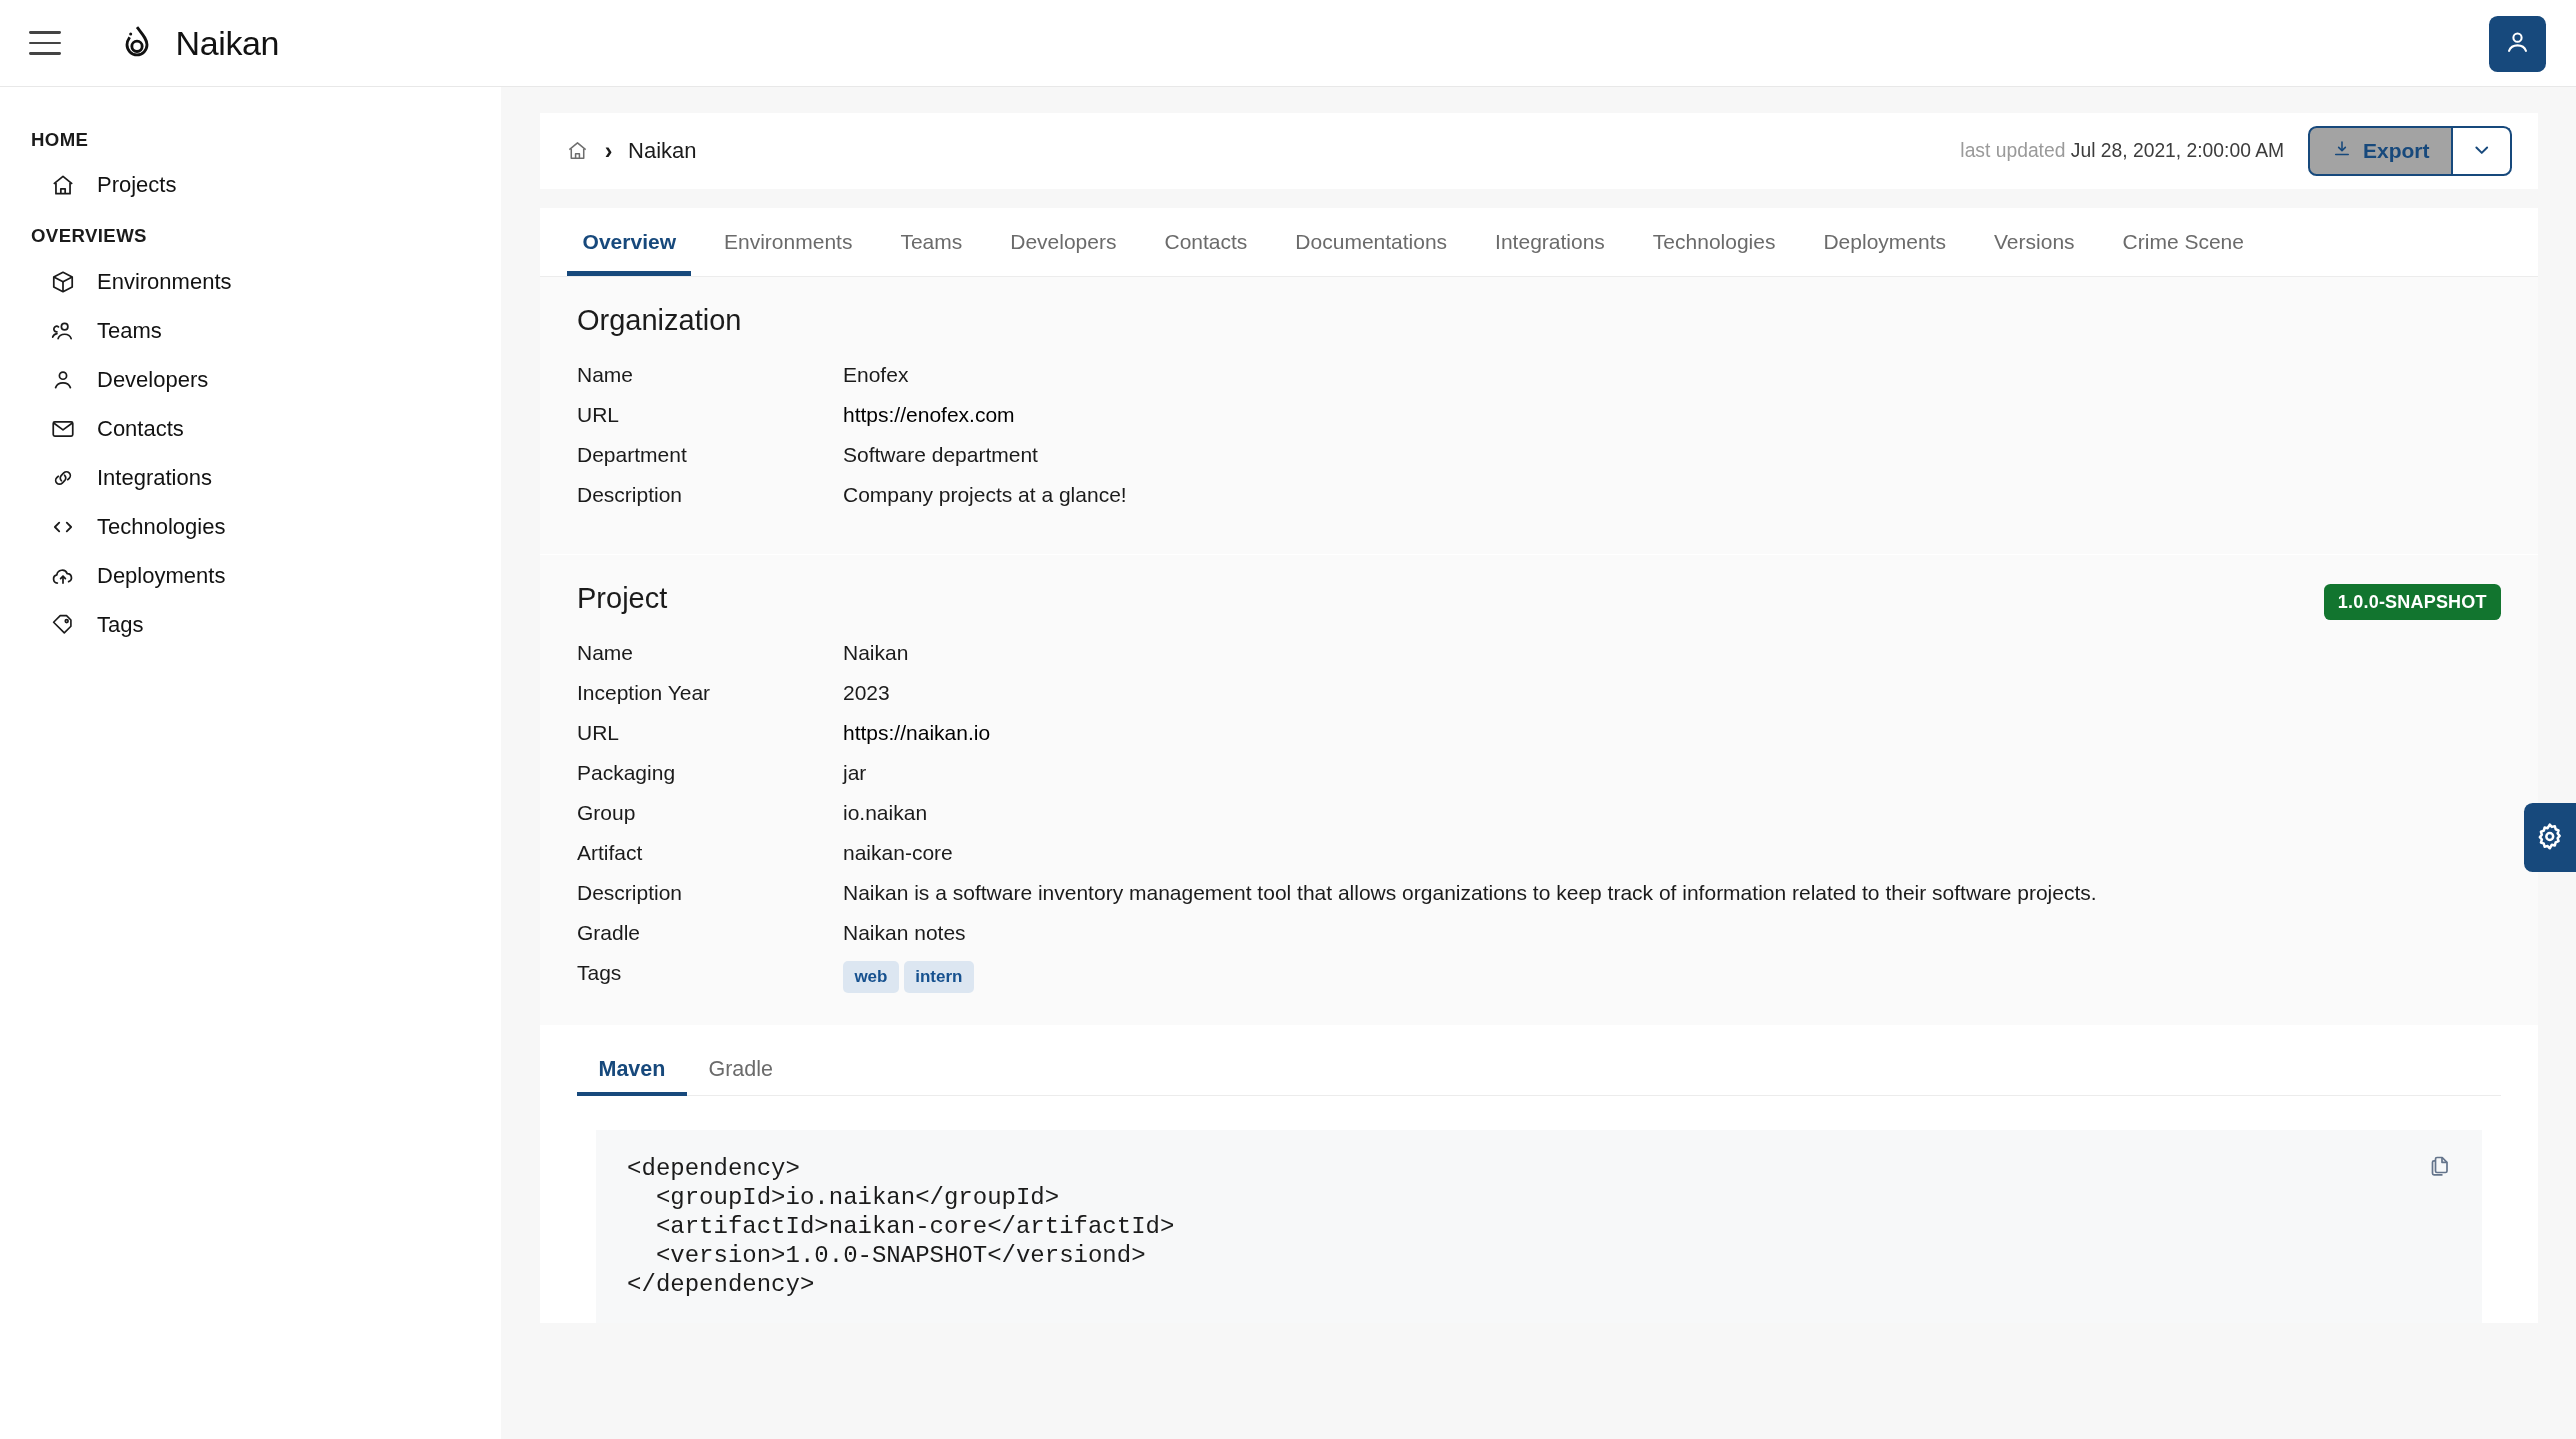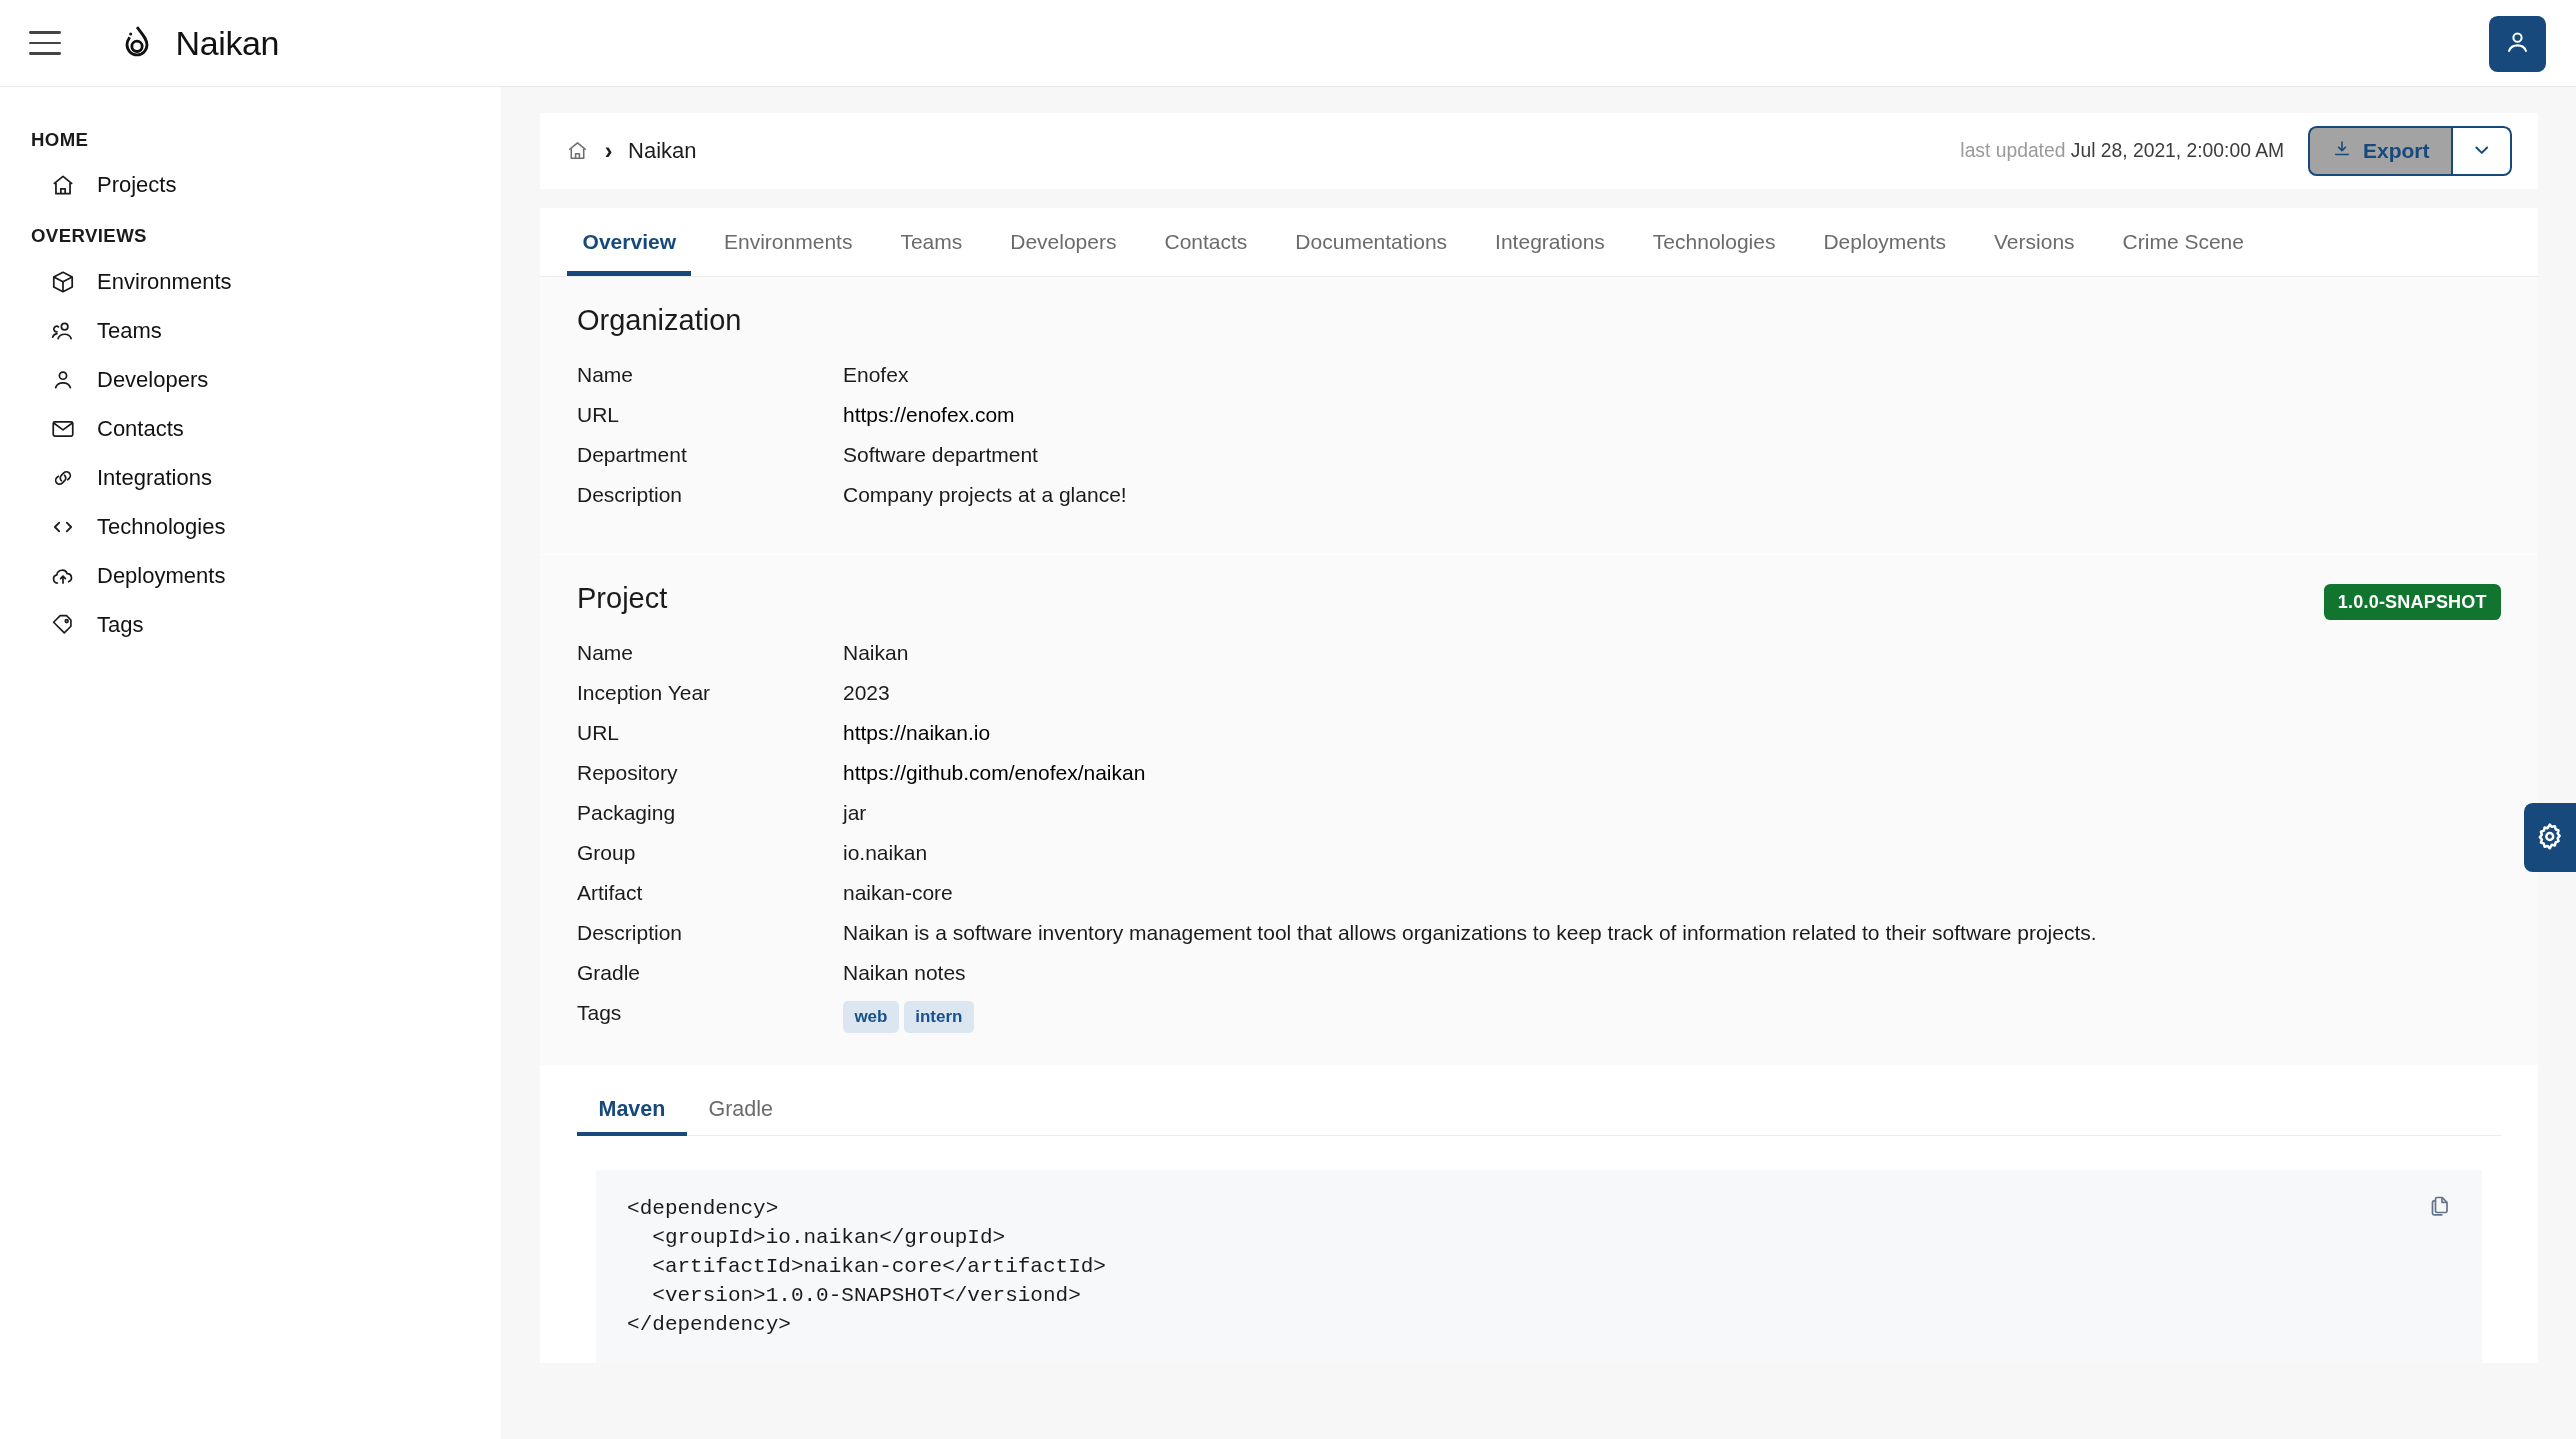--- a/index.html
+++ b/index.html
@@ -135,21 +135,21 @@
   .subtab.active { color: #17497c; font-weight: 700; }
   .subtab.active::after {
     content:""; position:absolute; left: 0; right: 0; bottom: -1.4px; height: 4.3px; background: #17497c;
   }
   .codewrap {
     margin: 34px 18.6px 0 18.6px; background: #f7f8f9; position: relative;
     padding: 24px 31.5px 24px 31.5px; min-height: 172px;
   }
   .code {
     font-family: "Liberation Mono", monospace;
-    font-size: 21px; line-height: 29px; color: #1b1b1b; white-space: pre;
+    font-size: 24px; line-height: 29px; color: #1b1b1b; white-space: pre;
   }
   .copy-icon { position: absolute; top: 24px; right: 30px; cursor: pointer; }
 
   
   .fab-settings {
     position: absolute; right: 0; top: 716px;
     width: 52px; height: 69px; background: #17497c;
     border-radius: 8.6px 0 0 8.6px;
     display: flex; align-items: center; justify-content: center; cursor: pointer;
   }
@@ -373,24 +373,20 @@
       </div>
       <div class="row">
         <div class="k">Inception Year</div>
         <div class="v">2023</div>
       </div>
       <div class="row">
         <div class="k">URL</div>
         <div class="v"><a class="link">https://naikan.io</a></div>
       </div>
       <div class="row">
-        <div class="k">Repository</div>
-        <div class="v"><a class="link">https://github.com/enofex/naikan</a></div>
-      </div>
-      <div class="row">
         <div class="k">Packaging</div>
         <div class="v">jar</div>
       </div>
       <div class="row">
         <div class="k">Group</div>
         <div class="v">io.naikan</div>
       </div>
       <div class="row">
         <div class="k">Artifact</div>
         <div class="v">naikan-core</div>

